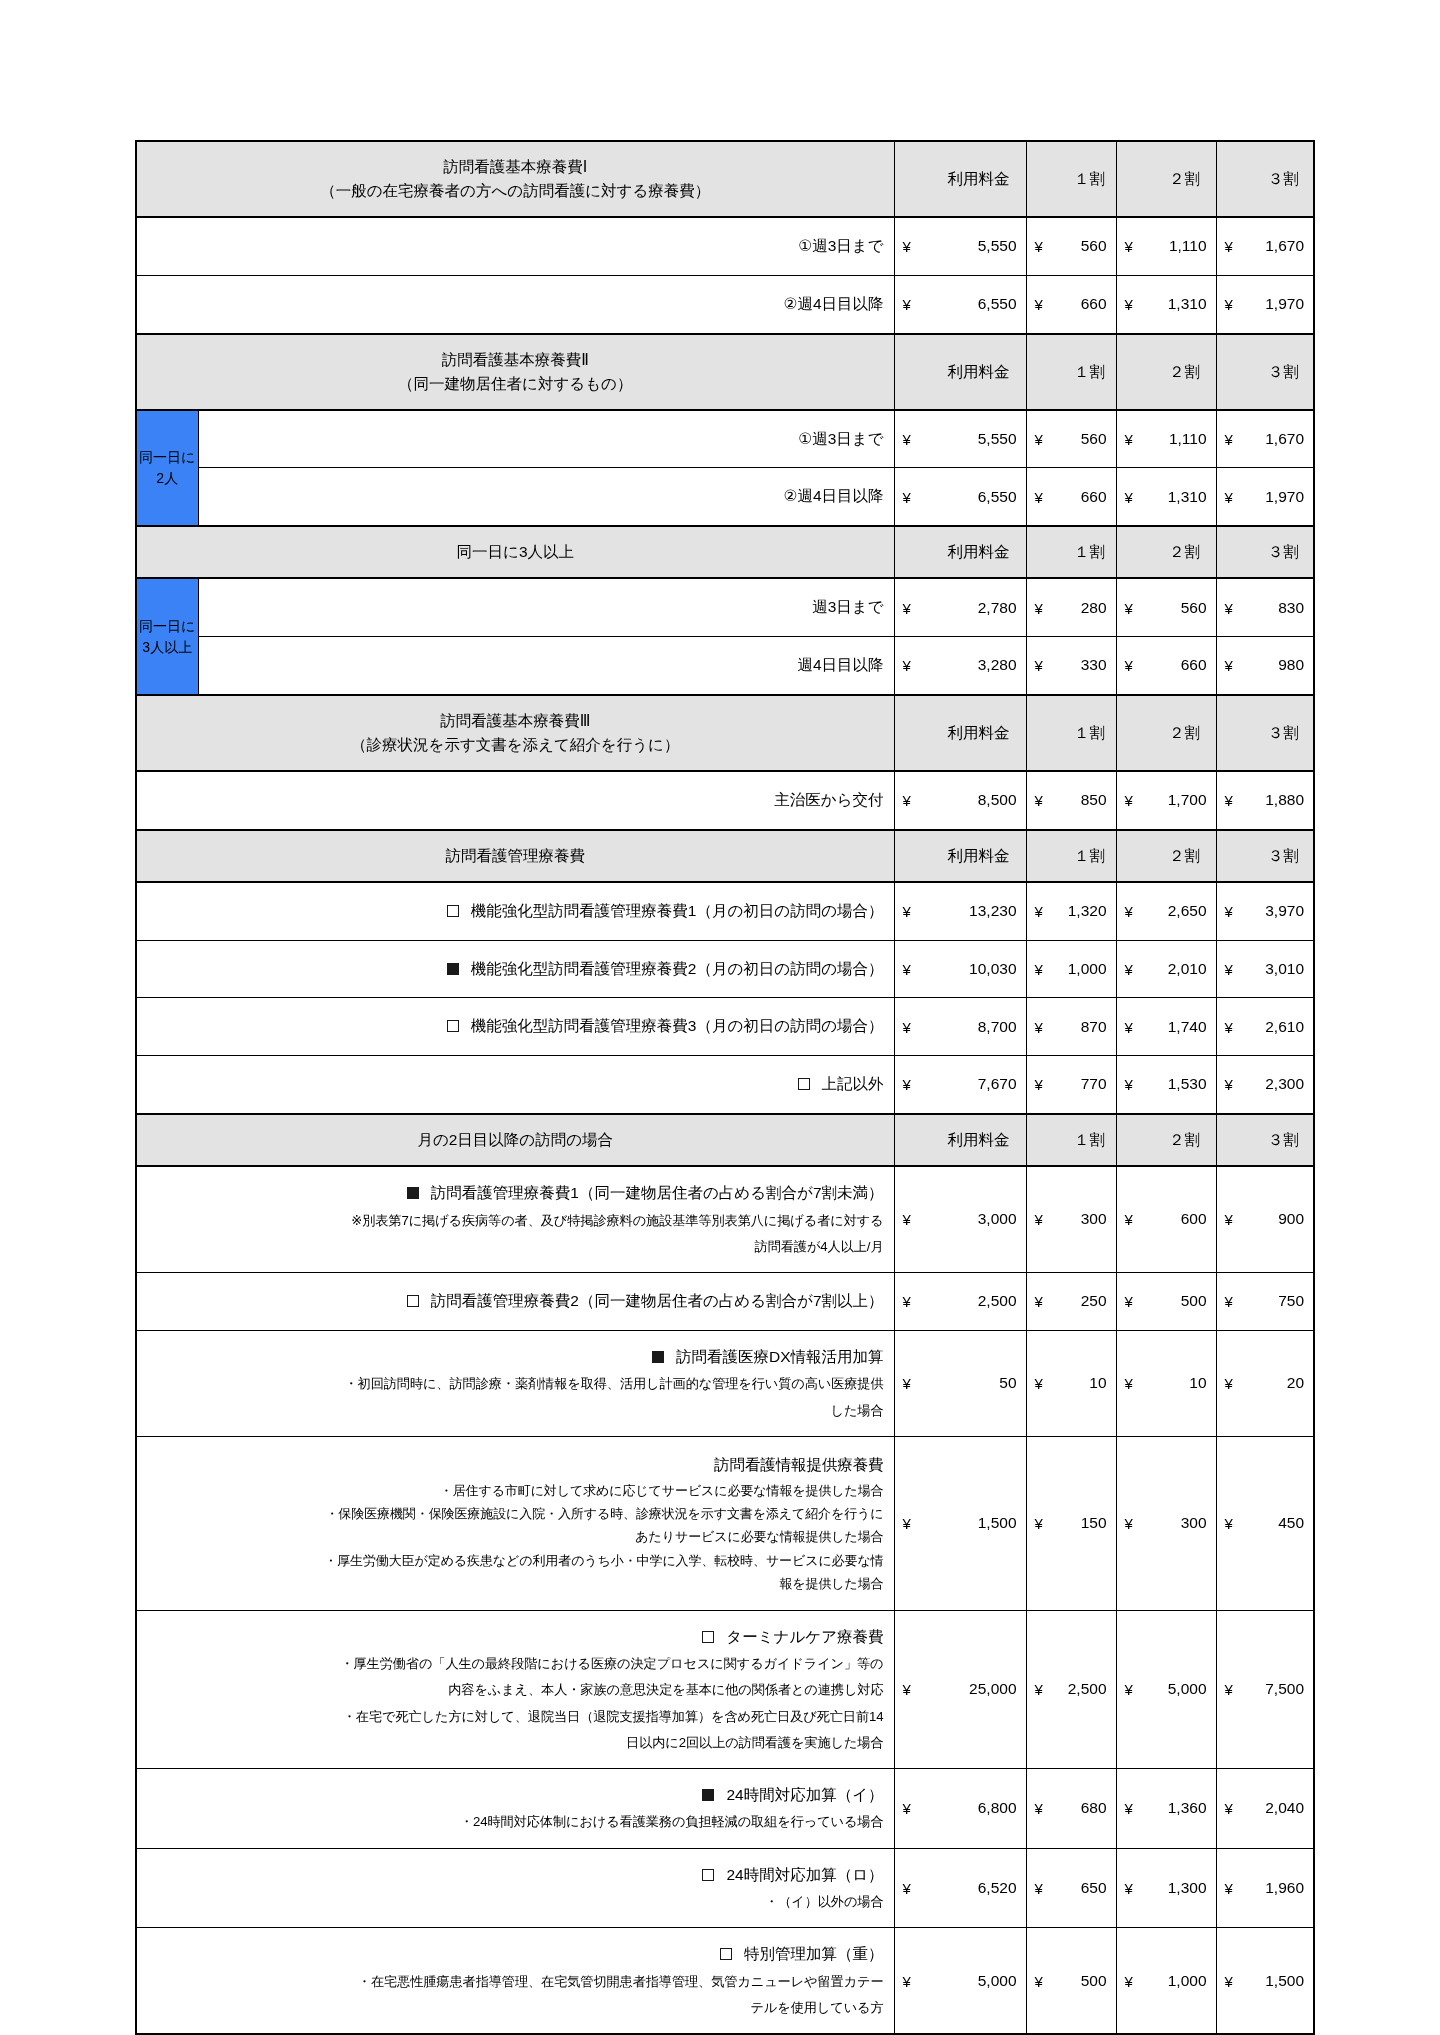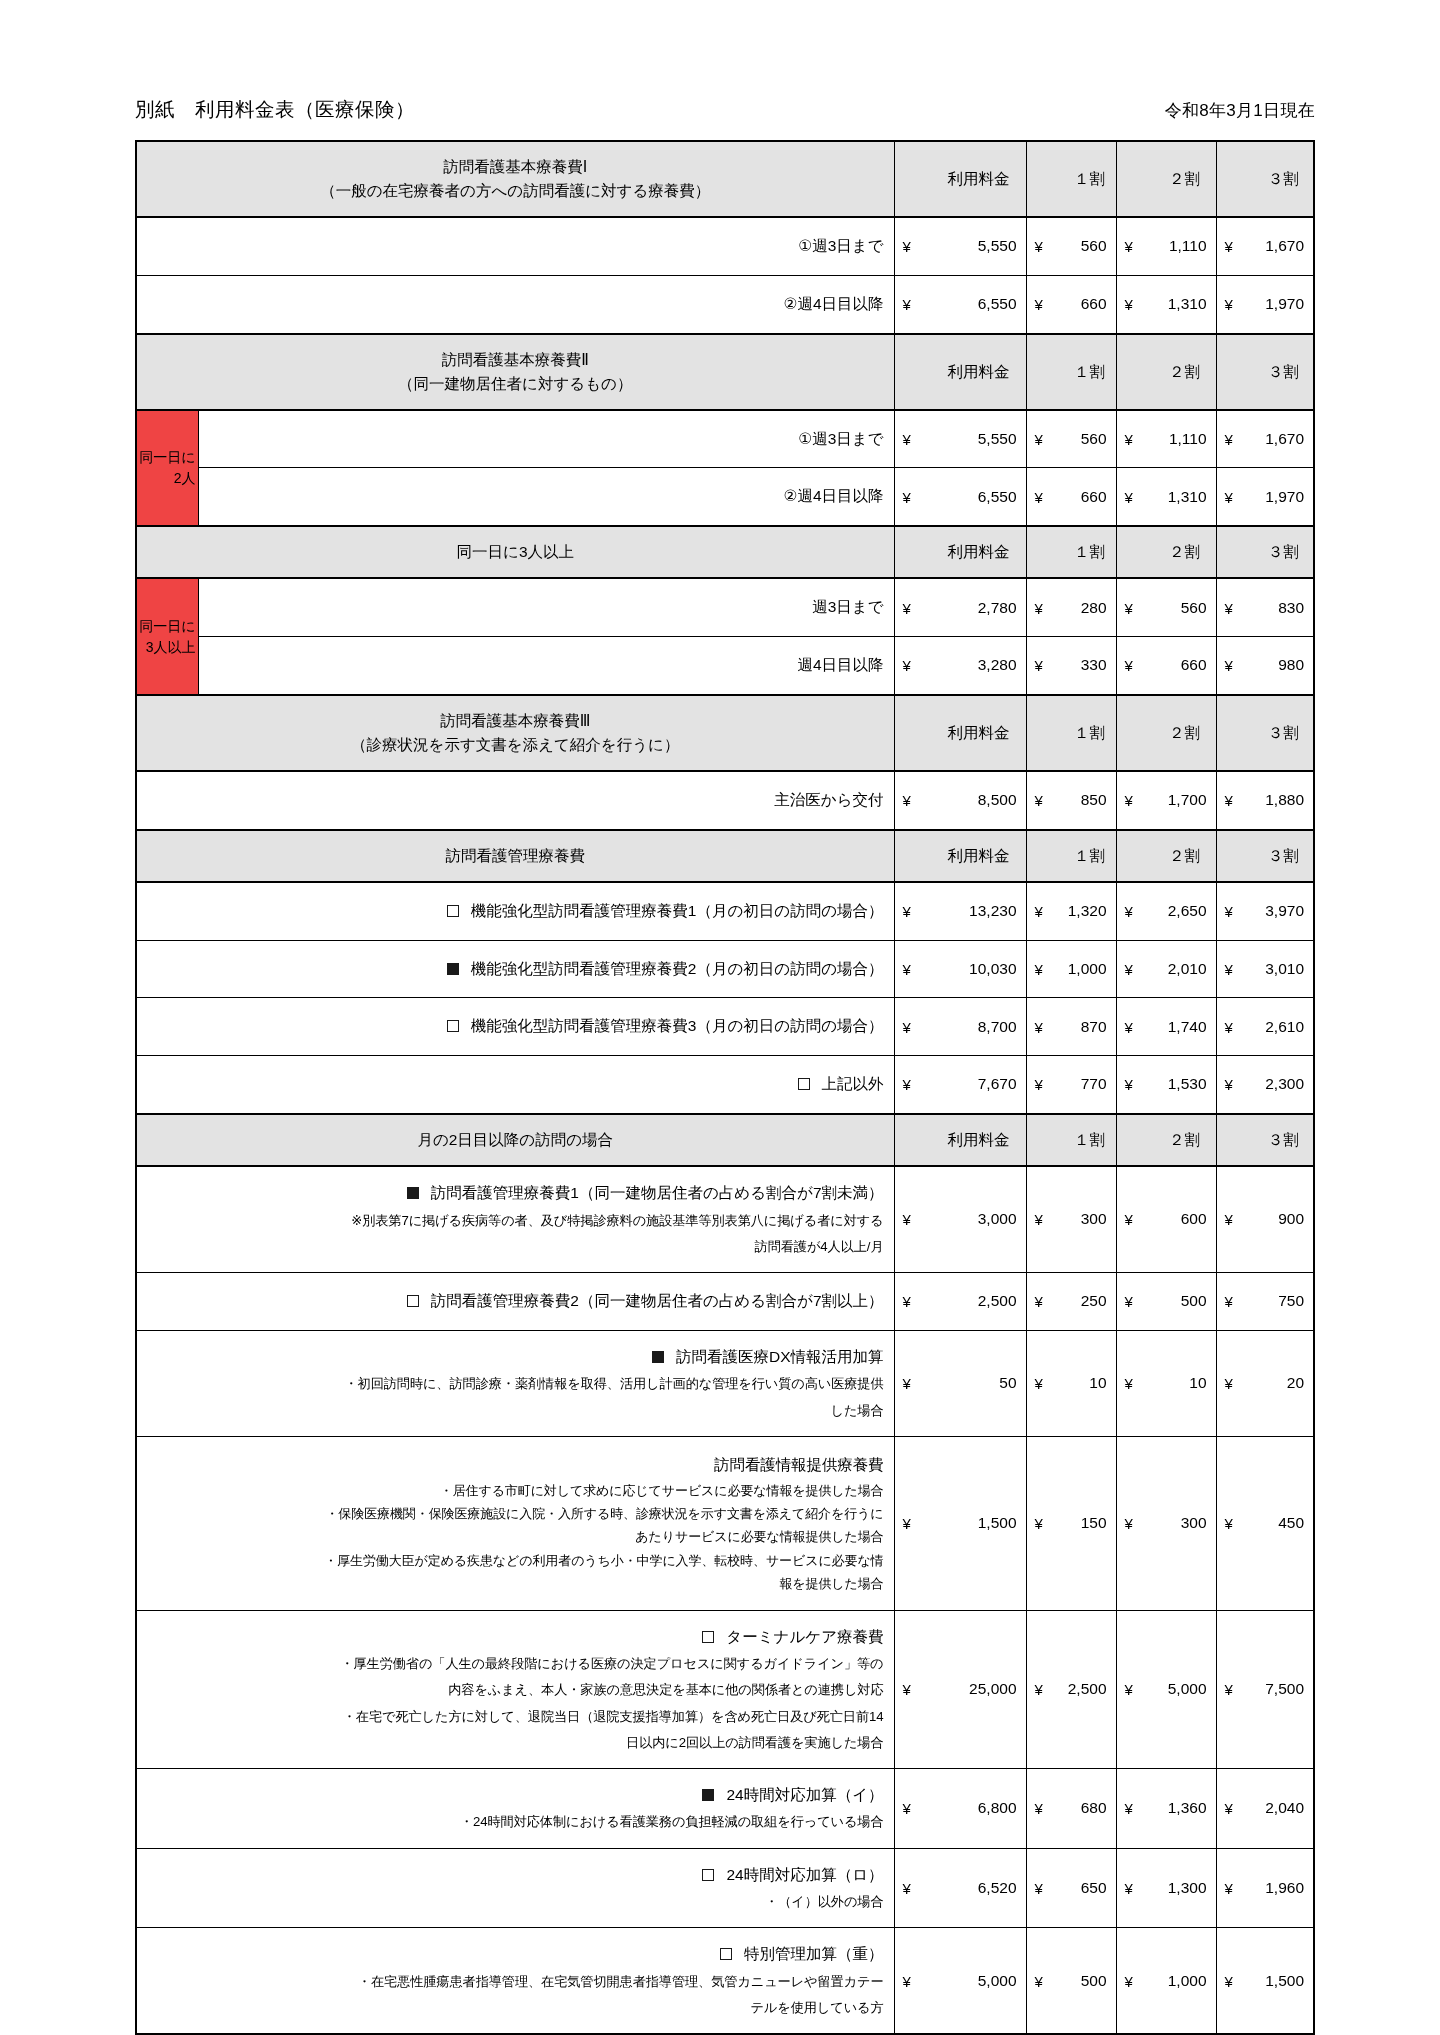--- a/index.html
+++ b/index.html
@@ -83,22 +83,22 @@
 
   td.desc {
     text-align: right;
     padding: 14px 10px 14px 16px;
     line-height: 1.6;
     font-size: 15.5px;
   }
   td.desc.tall { padding-top: 16px; padding-bottom: 16px; }
 
   td.rowlabel {
-    background: #ef4444;
-    text-align: right;
+    background: #3b82f6;
+    text-align: center;
     font-size: 14px;
     line-height: 1.5;
     padding: 4px 2px;
   }
 
   td.money {
     position: relative;
     text-align: right;
     padding: 6px 9px 6px 6px;
     font-size: 15.5px;
@@ -152,24 +152,20 @@
   }
   .plain-sub.cont { padding-left: 14px; }
   .head-l1 { display:block; }
   .head-l2 { display:block; }
 </style>
 </head>
 <body>
 
 <div class="page">
 
-  <div class="doc-header">
-    <div class="doc-title">別紙　利用料金表（医療保険）</div>
-    <div class="doc-date">令和8年3月1日現在</div>
-  </div>
 
   <table class="fee-table">
     <colgroup>
       <col class="c-rowlabel">
       <col class="c-desc">
       <col class="c-price">
       <col class="c-r1">
       <col class="c-r2">
       <col class="c-r3">
     </colgroup>

